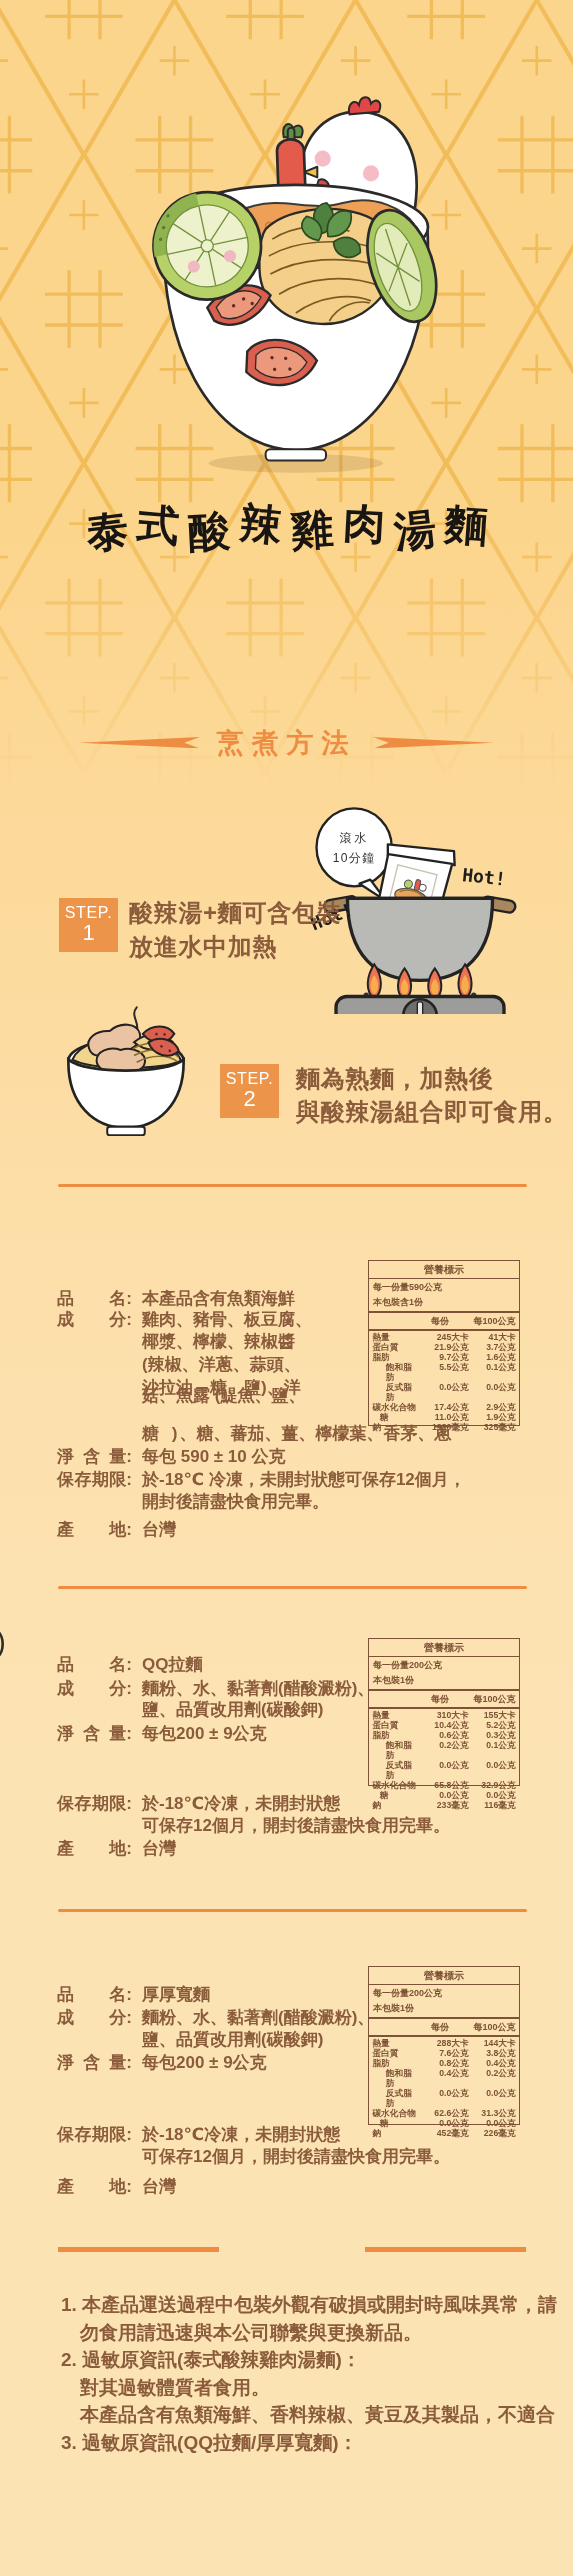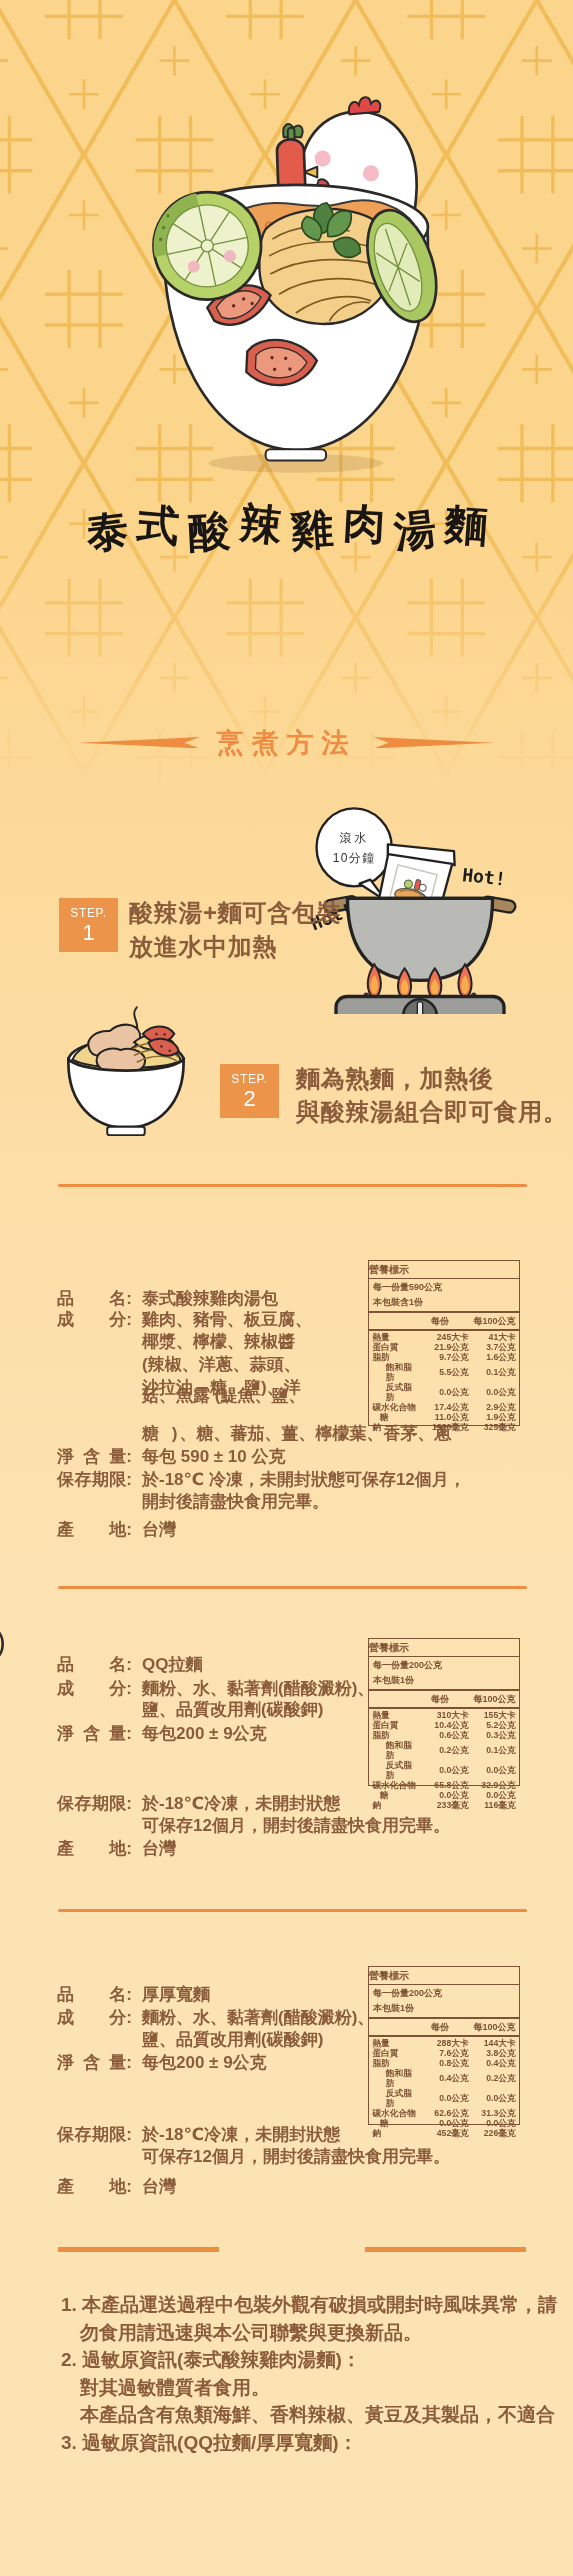--- a/index.html
+++ b/index.html
@@ -19,41 +19,41 @@
     margin:0 4.7px;font-family:"DejaVu Serif","Liberation Serif",serif;}
   
   .cook-heading{position:absolute;top:725px;left:0;width:573px;text-align:center;
     font-size:27px;font-weight:800;letter-spacing:8px;color:#ee8c42;}
   .hline-notch-l{position:absolute;top:737px;left:79px;width:121px;height:11.4px;background:#ee8c42;
     clip-path:polygon(0 50%,100% 0,87% 50%,100% 100%);}
   .hline-notch-r{position:absolute;top:737px;left:373px;width:121px;height:11.4px;background:#ee8c42;
     clip-path:polygon(0 0,13% 50%,0 100%,100% 50%);}
   .step-box{position:absolute;width:59px;height:54px;background:#ec9449;color:#fff;
     display:flex;flex-direction:column;align-items:center;justify-content:center;}
-  .step-box .slabel{font-size:12px;letter-spacing:0.7px;line-height:14.8px;}
+  .step-box .slabel{font-size:16px;letter-spacing:0.7px;line-height:14.8px;}
   .step-box .snum{font-size:22px;line-height:23px;font-weight:500;}
   .step-line{position:absolute;font-size:24px;font-weight:700;color:#8a5c3c;white-space:nowrap;letter-spacing:0.7px;}
   .divider{position:absolute;left:58px;width:469px;height:3.4px;background:#ee8c42;border-radius:2px;}
   
   .product{position:absolute;left:0;width:573px;}
   .flabel{position:absolute;left:57px;width:75px;display:flex;justify-content:space-between;
     font-size:17px;font-weight:700;color:#8a5c3c;white-space:nowrap;}
   .fvalue{position:absolute;left:142px;font-size:17px;font-weight:700;color:#8a5c3c;white-space:nowrap;}
   
   .ntable{position:absolute;left:368px;width:152px;border:1.3px solid #7d5236;color:#7d5236;
     display:flex;flex-direction:column;background:transparent;}
-  .nt-title{font-size:10px;font-weight:700;border-bottom:1.3px solid #7d5236;padding:2px 0 1.3px;}
+  .nt-title{text-align:center;font-size:10px;font-weight:700;border-bottom:1.3px solid #7d5236;padding:2px 0 1.3px;}
   .nt-serv{font-size:9px;font-weight:700;padding:2px 0 0.7px 4px;}
   .nt-serv2{font-size:9px;font-weight:700;padding:0.7px 0 2px 4px;border-bottom:2px solid #7d5236;}
   .nt-cols{display:flex;justify-content:flex-end;font-size:9px;font-weight:700;
     padding:2px 3.4px 1.3px 0;border-bottom:2px solid #7d5236;}
   .nt-cols .c1{width:51px;text-align:center;}
   .nt-cols .c2{width:50px;text-align:right;}
   .nt-body{flex:1;display:flex;flex-direction:column;justify-content:space-evenly;padding:1.3px 3.4px 2px 3.4px;}
-  .nt-row{display:flex;font-size:8.7px;font-weight:700;line-height:10px;align-items:center;}
+  .nt-row{display:flex;font-size:8.7px;font-weight:700;line-height:10px;}
   .nt-row .nname{flex:1;text-align:left;}
   .nt-row .ind1{padding-left:13.4px;}
   .nt-row .ind2{padding-left:7.4px;}
   .nt-row .v1{width:50px;text-align:right;}
   .nt-row .v2{width:47px;text-align:right;}
   
   .notice-heading{position:absolute;top:2234px;left:0;width:573px;text-align:center;
     font-size:25.5px;font-weight:800;letter-spacing:9.4px;color:#ee8c42;}
   .notice-bar{position:absolute;top:2247px;height:4.7px;width:161px;background:#ee8c42;}
   #notes{position:absolute;top:2291px;left:61px;width:481px;font-size:19px;font-weight:700;
@@ -502,21 +502,21 @@
   <div class="divider" style="top:1909px;"></div>
 
   <div class="stray">)</div>
 
   <div id="products">
       <div class="product" style="top: 1260px; height: 289px;">
         <div class="flabel" style="top: 27px;">
           <span>品</span>
           <span>名:</span>
         </div>
-        <div class="fvalue" style="top: 27px;">泰式酸辣雞肉湯包</div>
+        <div class="fvalue" style="top: 27px;">本產品含有魚類海鮮</div>
         <div class="flabel" style="top: 48px;">
           <span>成</span>
           <span>分:</span>
         </div>
         <div class="fvalue" style="top: 48px;">雞肉、豬骨、板豆腐、</div>
         <div class="fvalue" style="top: 70px;">椰漿、檸檬、辣椒醬</div>
         <div class="fvalue" style="top: 93px;">(辣椒、洋蔥、蒜頭、</div>
         <div class="fvalue" style="top: 116px;">沙拉油、糖、鹽)、洋</div>
         <div class="fvalue" style="top: 124px;">菇、魚露 (鯷魚、鹽、</div>
         <div class="fvalue" style="top: 162px; font-family: Liberation Mono, monospace;">糖 )、糖、蕃茄、薑、檸檬葉、香茅、蔥</div>

